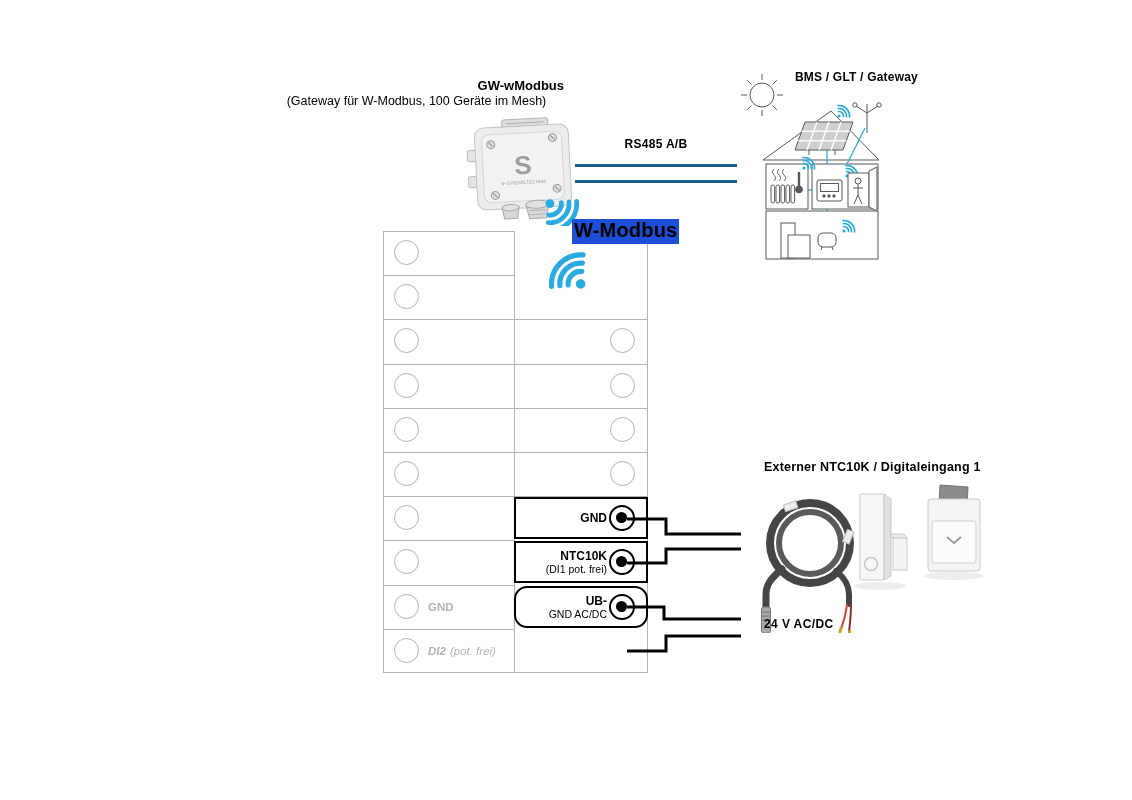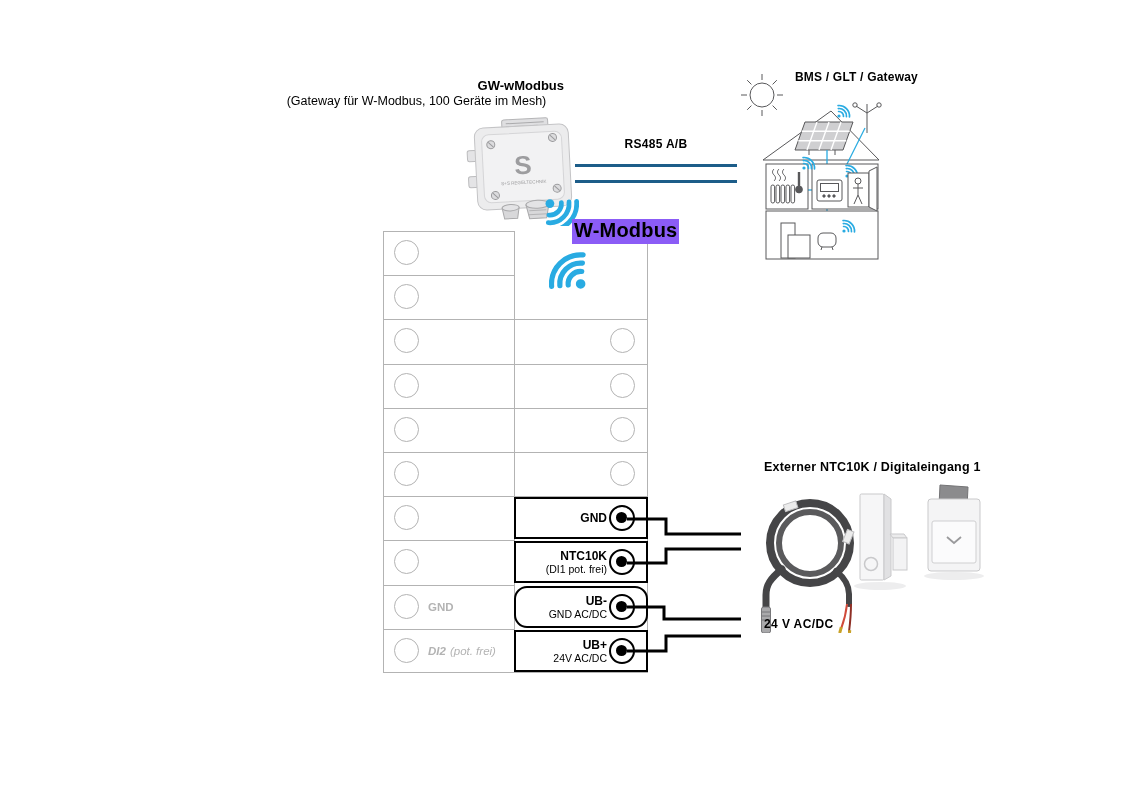--- a/index.html
+++ b/index.html
@@ -5,21 +5,21 @@
   html,body{margin:0;padding:0;background:#fff;}
   #canvas{position:relative;width:1132px;height:800px;background:#fff;overflow:hidden;
           font-family:"Liberation Sans",sans-serif;color:#000;}
   .abs{position:absolute;}
   
   .gw-title{left:319px;top:78px;width:245px;text-align:right;font-size:13px;font-weight:bold;}
   .gw-sub{left:269px;top:94px;width:295px;text-align:center;font-size:12.5px;}
   .rs485-label{left:575px;top:137px;width:162px;text-align:center;font-size:12px;font-weight:bold;letter-spacing:.3px;}
   .busline{left:575px;width:162px;height:3px;background:#1d5d89;}
   .bms-label{left:795px;top:70px;font-size:12px;font-weight:bold;letter-spacing:.2px;}
-  .wmodbus{left:572px;top:219px;font-size:20px;font-weight:bold;background:#8b5cf6;padding:0 2px 2px 2px;z-index:6;letter-spacing:.2px;}
+  .wmodbus{left:572px;top:219px;font-size:20px;font-weight:bold;background:#1d4ed8;padding:0 2px 2px 2px;z-index:6;letter-spacing:.2px;}
   .ext-header{left:764px;top:460px;font-size:12.5px;font-weight:bold;letter-spacing:.2px;}
   .power-label{left:764px;top:617px;font-size:12px;font-weight:bold;letter-spacing:.4px;}
   
   .tblock{left:383px;top:231px;width:265px;height:442px;z-index:1;}
   .t-border-left{left:0;top:0;bottom:0;width:1px;background:#b3b3b3;}
   .t-border-right{right:0;top:0;bottom:0;width:1px;background:#b3b3b3;}
   .t-border-bottom{left:0;right:0;bottom:0;height:1px;background:#b3b3b3;}
   .t-border-topleft{left:0;top:0;width:132px;height:1px;background:#b3b3b3;}
   .t-vline{left:131px;top:0;bottom:0;width:1px;background:#b3b3b3;}
   .hline{left:0;right:0;height:1px;background:#b3b3b3;}
@@ -275,29 +275,20 @@
     </div>
     <div class="abs blackcell" style="top:355px;border-radius:13px;">
       <div class="bc-text">
           <div class="bc-name">UB-</div>
         <div class="bc-sub">GND AC/DC</div>
         </div>
       <div class="term-outer">
           <div class="term-dot"></div>
         </div>
     </div>
-    <div class="abs blackcell" style="top:399px;">
-      <div class="bc-text">
-          <div class="bc-name">UB+</div>
-        <div class="bc-sub">24V AC/DC</div>
-        </div>
-      <div class="term-outer">
-          <div class="term-dot"></div>
-        </div>
-    </div>
   </div>
 
   <svg class="abs wires" width="1132" height="800" viewBox="0 0 1132 800">
     <g stroke="#000" stroke-width="3" fill="none">
       <path d="M 627 519 L 666 519 L 666 534 L 741 534"></path>
       <path d="M 627 563 L 666 563 L 666 549 L 741 549"></path>
       <path d="M 627 607 L 664 607 L 664 619 L 741 619"></path>
       <path d="M 627 651 L 666 651 L 666 636 L 741 636"></path>
     </g>
   </svg>

